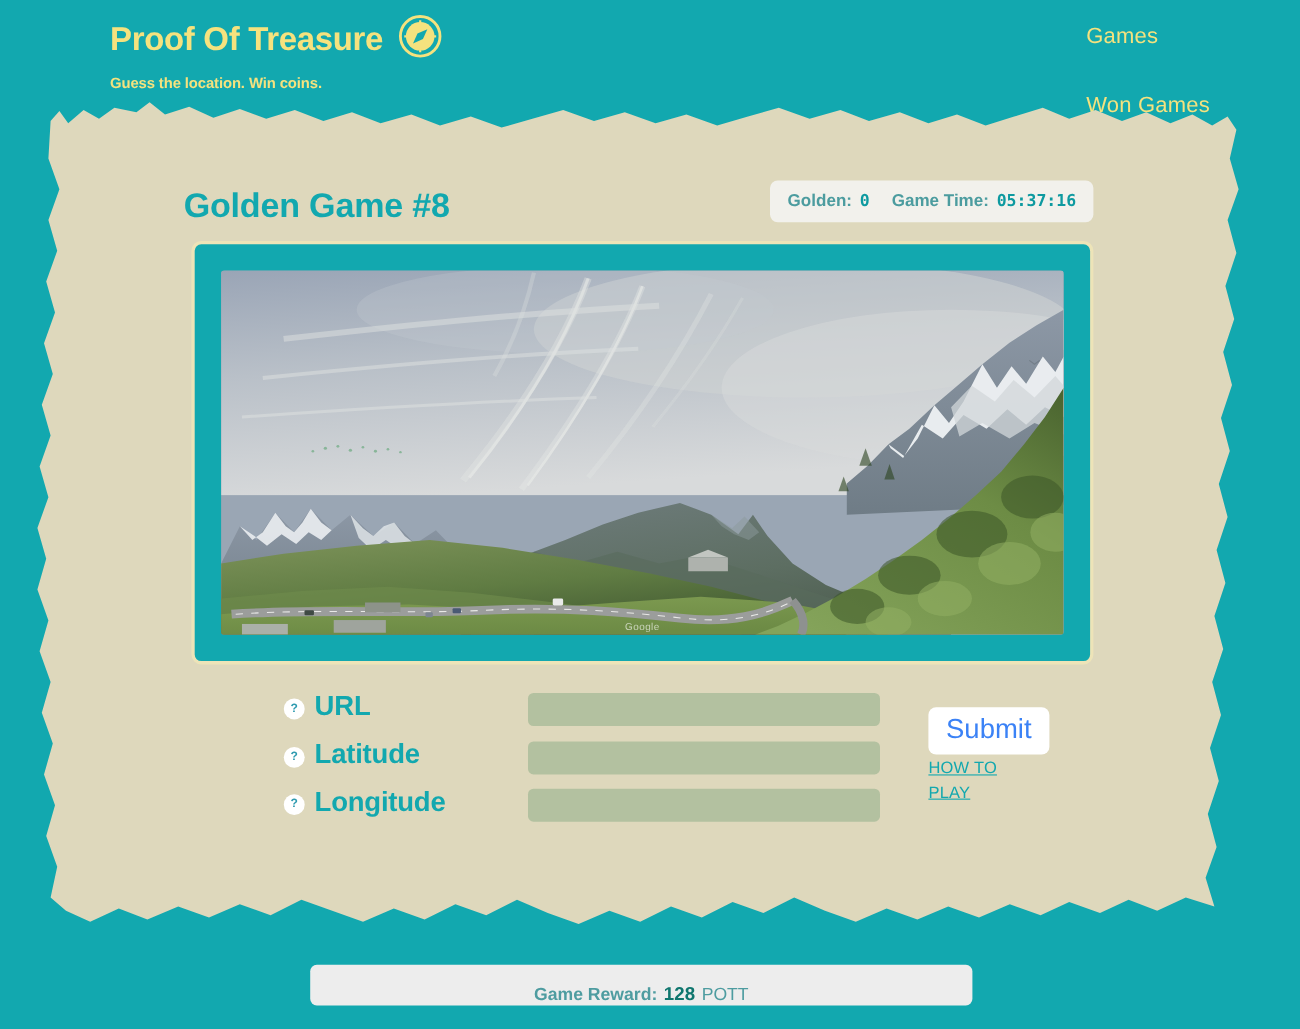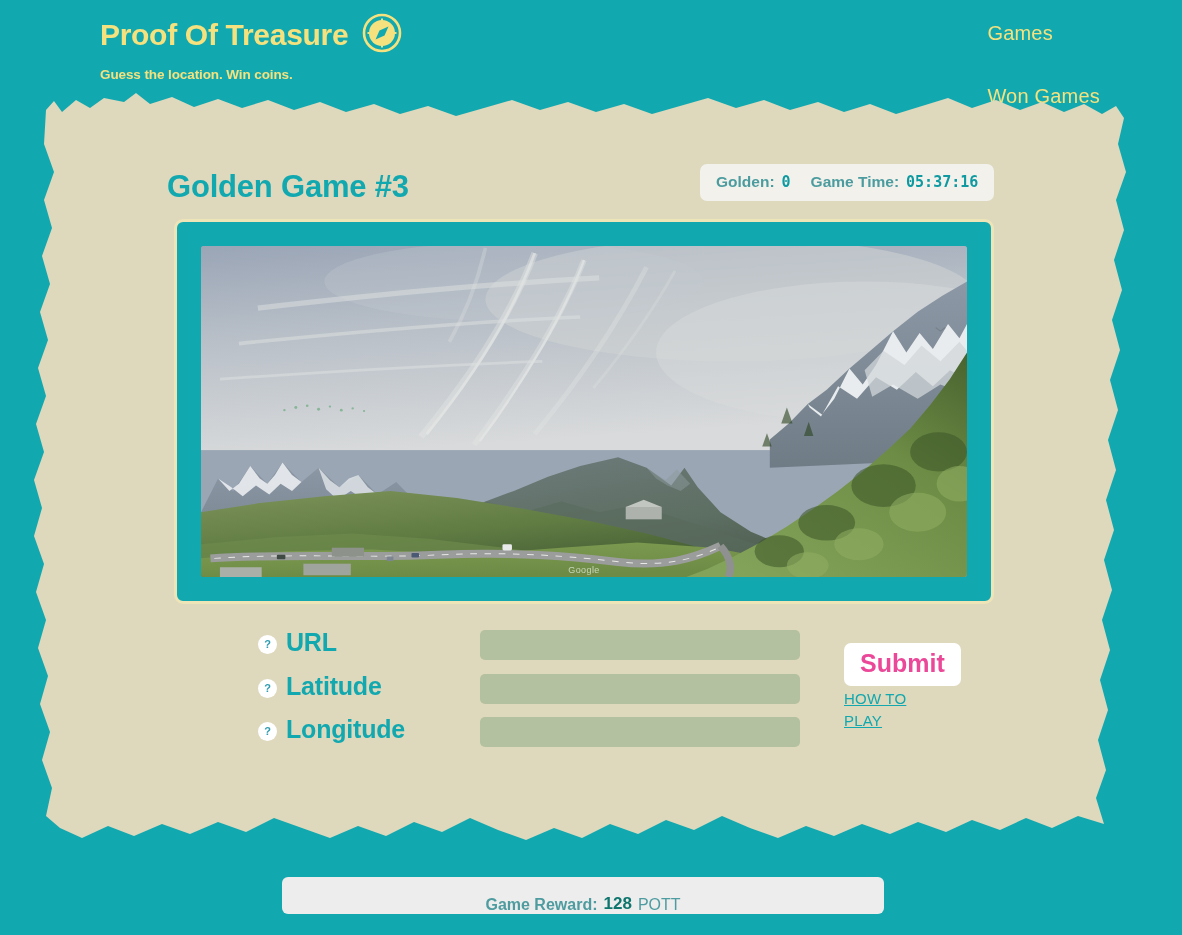--- a/index.html
+++ b/index.html
@@ -212,22 +212,22 @@
 
   .submit-btn {
     position: absolute;
     left: 812px;
     top: 555px;
     background: #FFFFFF;
     border: none;
     border-radius: 7px;
     padding: 8px 16px 10px 16px;
     font-size: 25px;
-    color: #ec4899;
-    font-weight: bold;
+    color: #3b82f6;
+    font-weight: normal;
     cursor: pointer;
     font-family: "Liberation Sans", sans-serif;
     line-height: 1;
   }
   .howto-link {
     position: absolute;
     left: 812px;
     top: 600px;
     width: 90px;
     font-size: 15px;
@@ -317,21 +317,21 @@
       L466,742 L438,730 L410,744 L382,734 L354,748 L326,738 L298,750
       L270,740 L242,730 L214,744 L186,734 L158,746 L130,736 L102,748
       L76,738 L50,750 L28,740 L14,728
       L20,700 L10,672 L18,644 L8,616 L16,588 L6,560 L14,532 L4,504
       L12,476 L2,448 L10,420 L2,392 L12,364 L4,336 L14,308 L6,280
       L16,252 L8,224 L18,196 L10,168 L20,140 L12,112 L22,84 L12,56 Z
     "></path>
   </svg>
 
   <div class="paper-content">
-    <h1 class="game-title">Golden Game #3</h1>
+    <h1 class="game-title">Golden Game #8</h1>
 
     <div class="status-pill">
       <span class="status-label">Golden:</span>
       <span class="status-value">0</span>
       <span class="status-gap"></span>
       <span class="status-label">Game Time:</span>
       <span class="status-value">05:37:16</span>
     </div>
 
     <div class="photo-frame">

